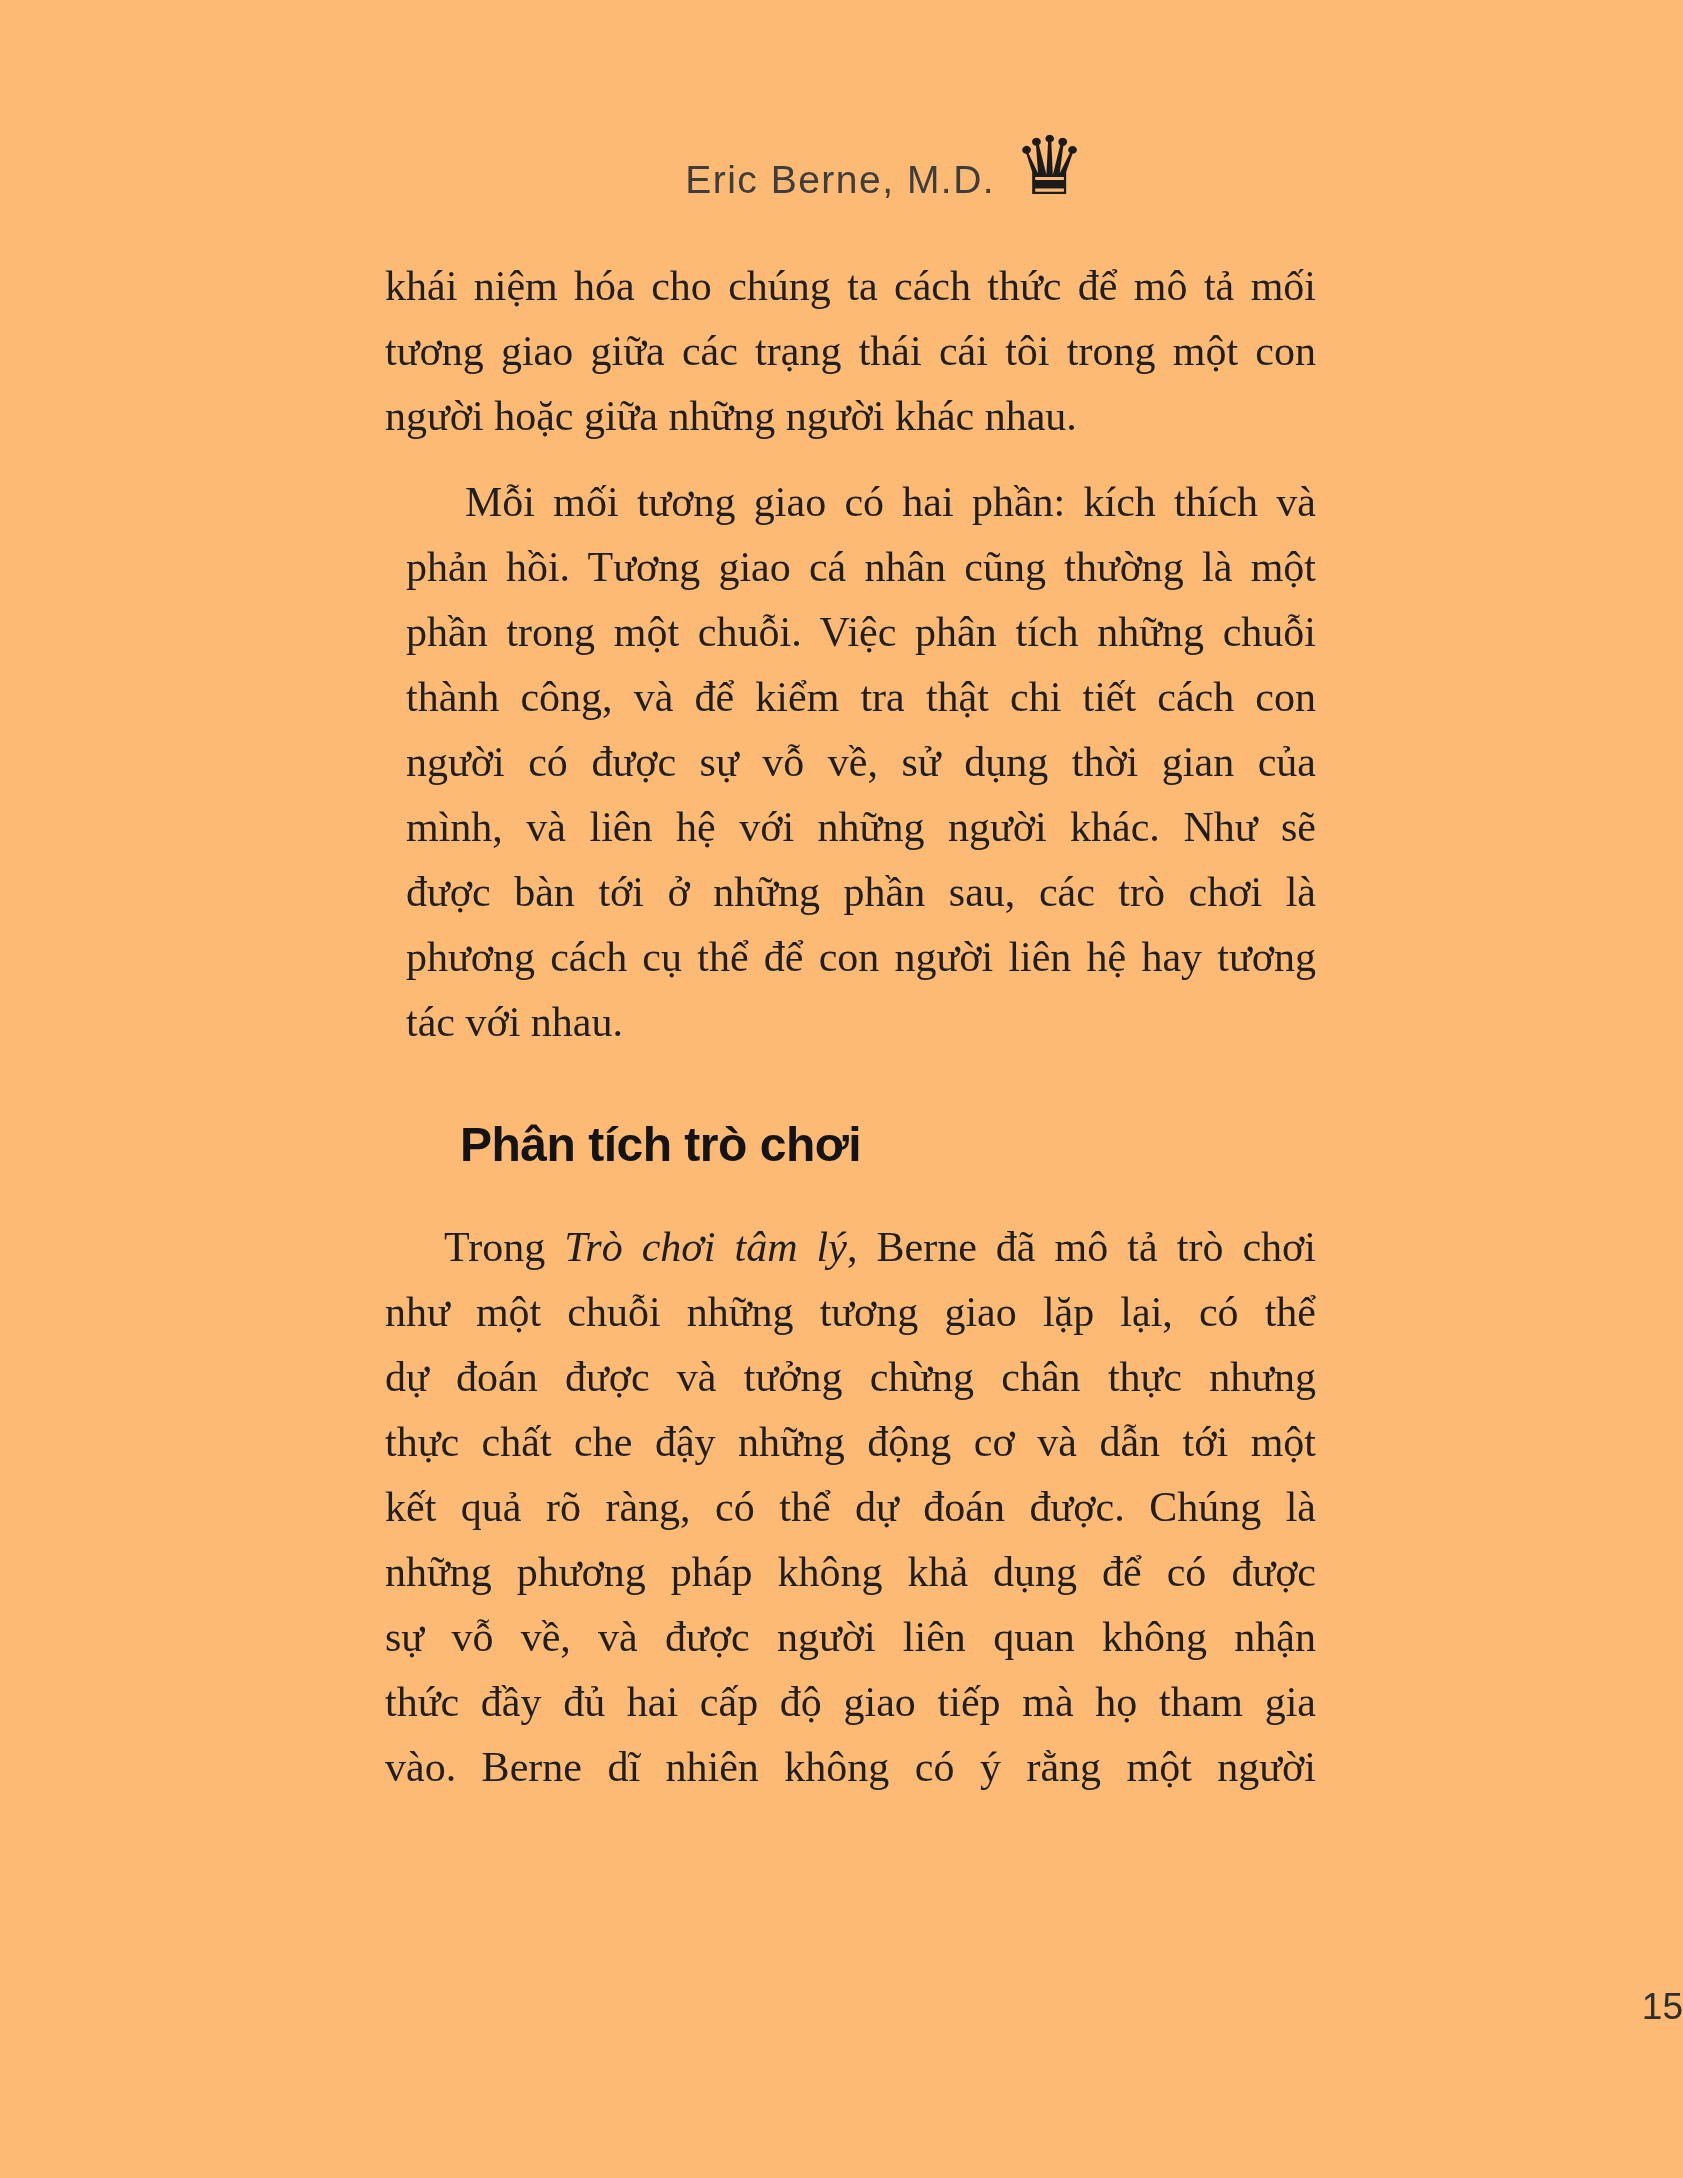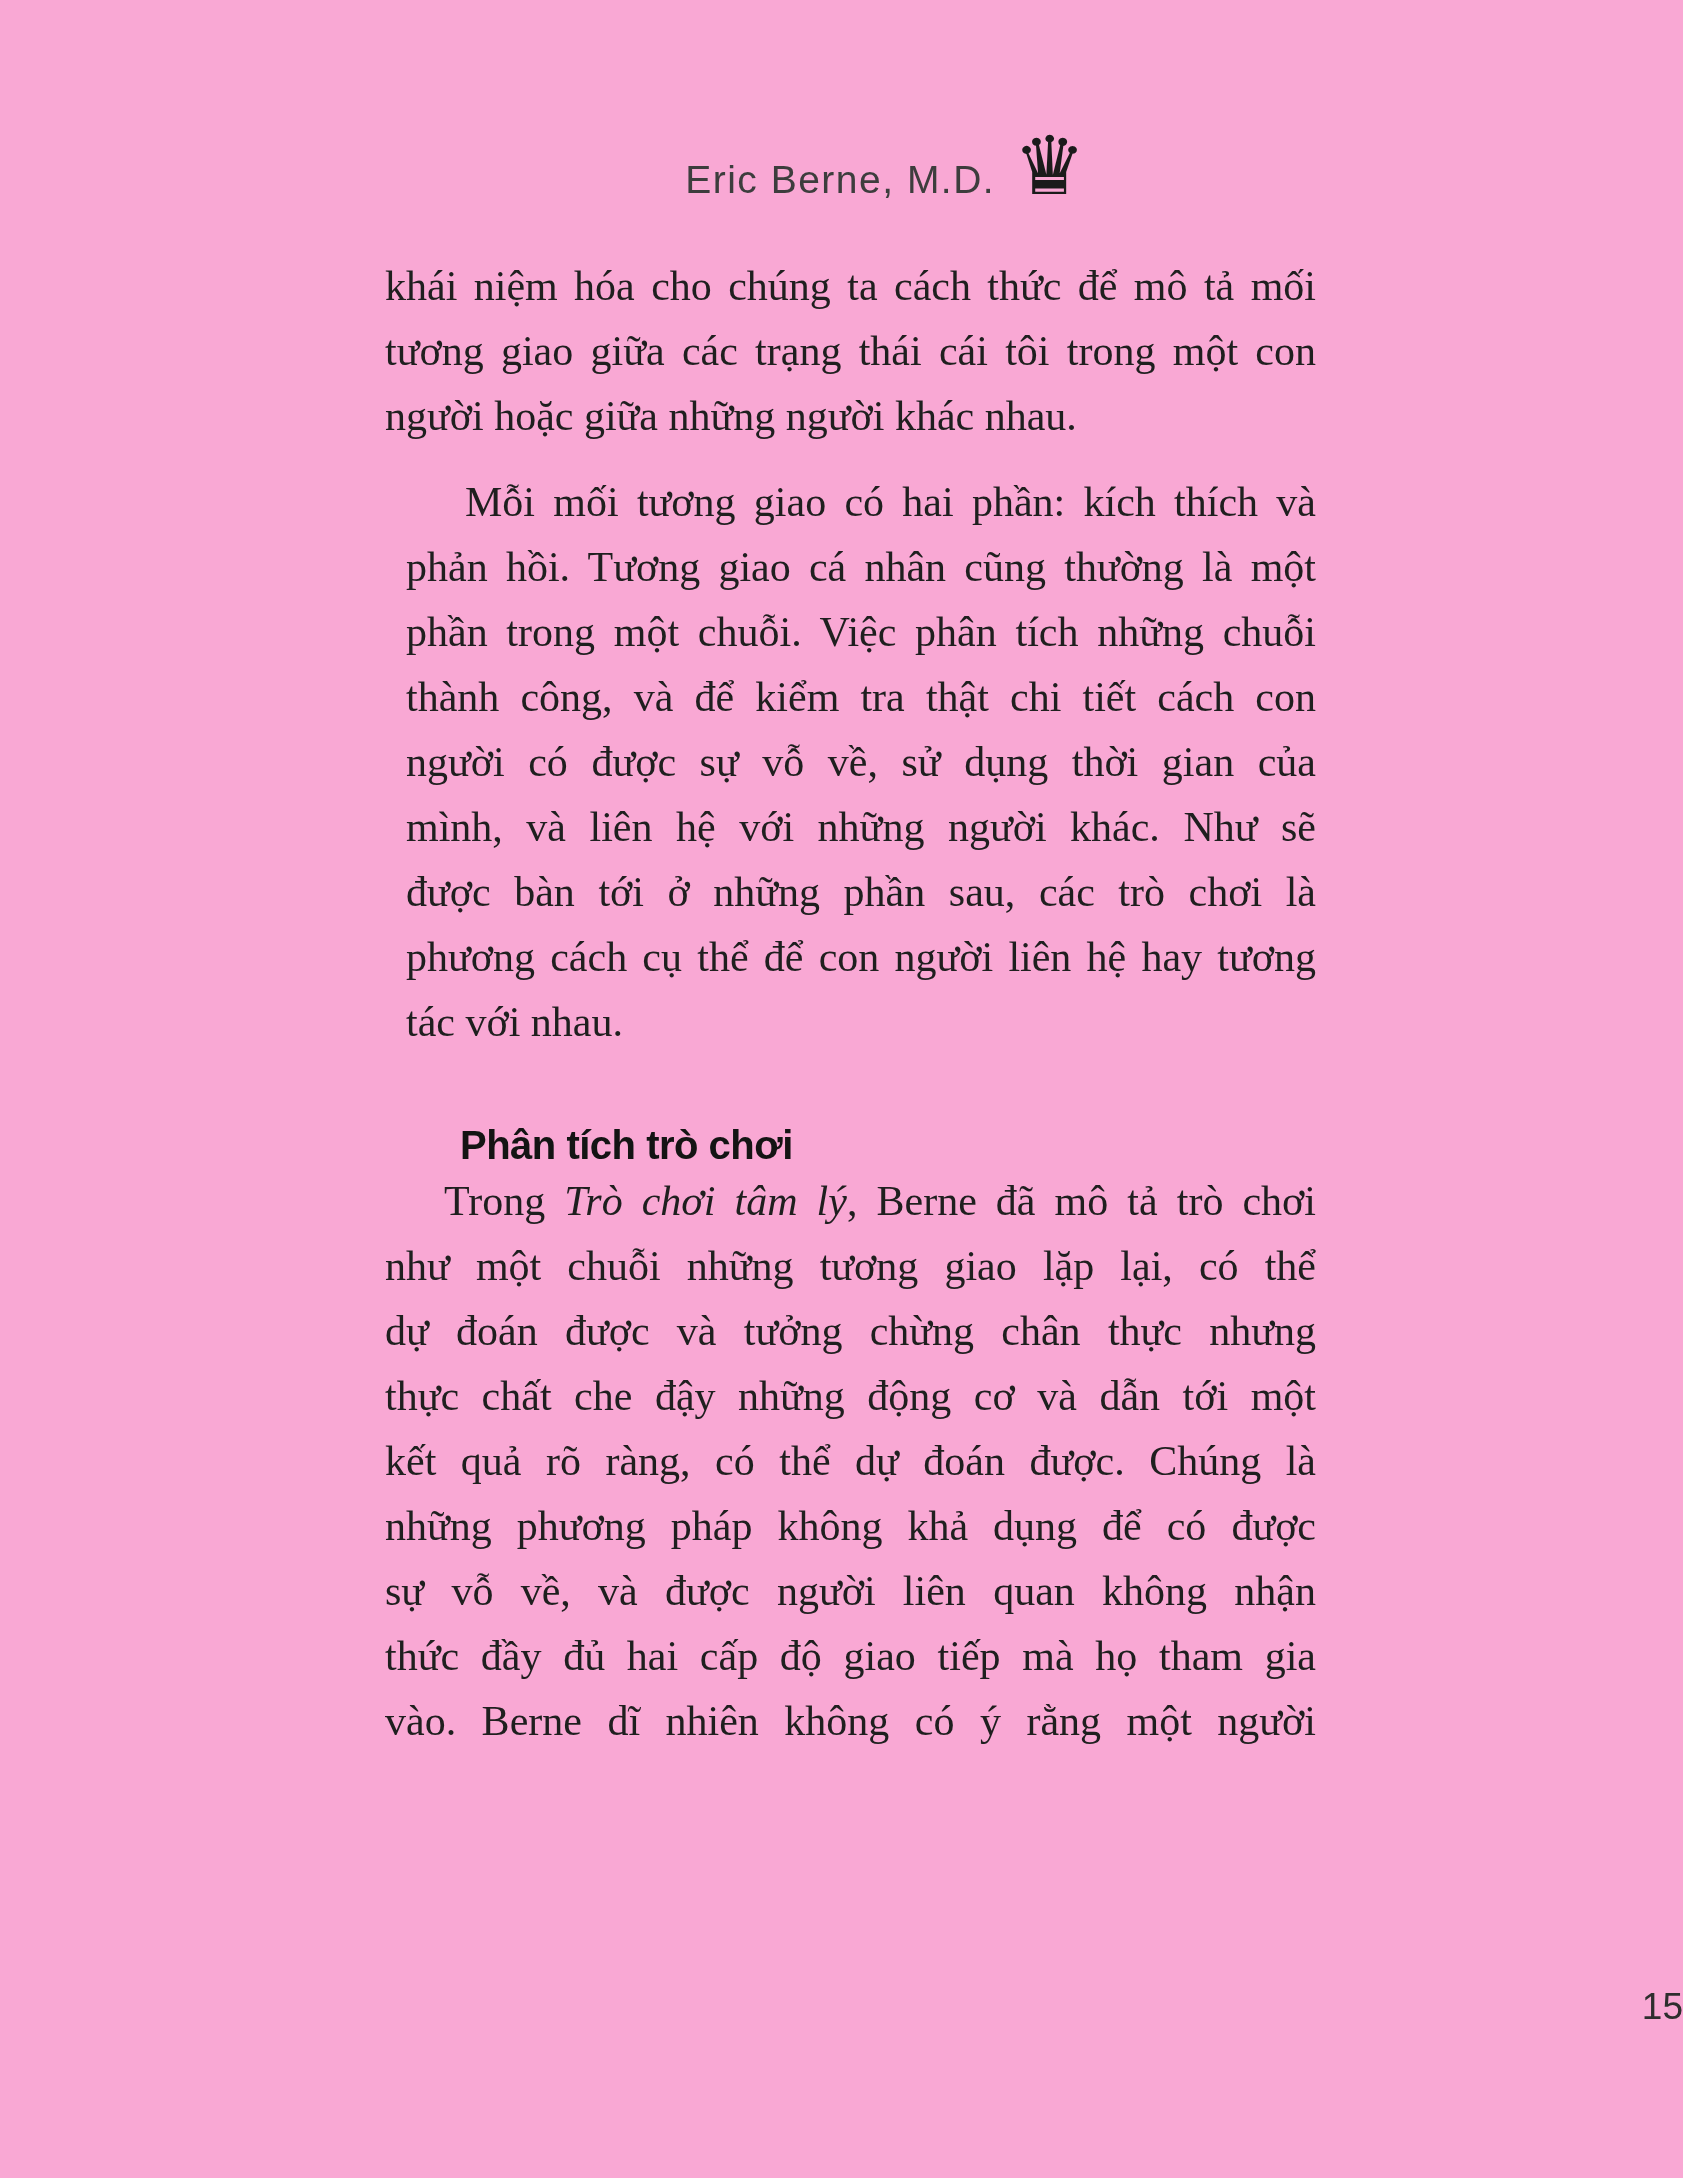--- a/index.html
+++ b/index.html
@@ -4,21 +4,21 @@
 <style>
   html, body {
     margin: 0;
     padding: 0;
     background: #ffffff;
   }
   .page {
     position: relative;
     width: 1683px;
     height: 2178px;
-    background: #f9a8d4;
+    background: #fdba74;
     overflow: hidden;
   }
   
   .header {
     position: absolute;
     top: 123px;
     left: 0;
     right: 0;
     height: 81px;
     display: flex;
@@ -57,25 +57,26 @@
   .para + .para { margin-top: 21px; margin-left: 21px; }
   .line {
     text-align: justify;
     text-align-last: justify;
   }
   .line.flush { text-align-last: left; }
   .line.indent { padding-left: 59px; }
   .section-heading {
     font-family: "Liberation Sans", "DejaVu Sans", sans-serif;
     font-weight: 700;
-    font-size: 40px;
+    font-size: 48px;
     line-height: 48px;
     letter-spacing: -0.5px;
     color: #141414;
     margin-top: 66px;
+    margin-bottom: 46px;
     margin-left: 75px;
   }
   
   .folio {
     position: absolute;
     top: 1988px;
     left: 0;
     right: 0;
     text-align: right;
     font-family: "Liberation Sans", "DejaVu Sans", sans-serif;

